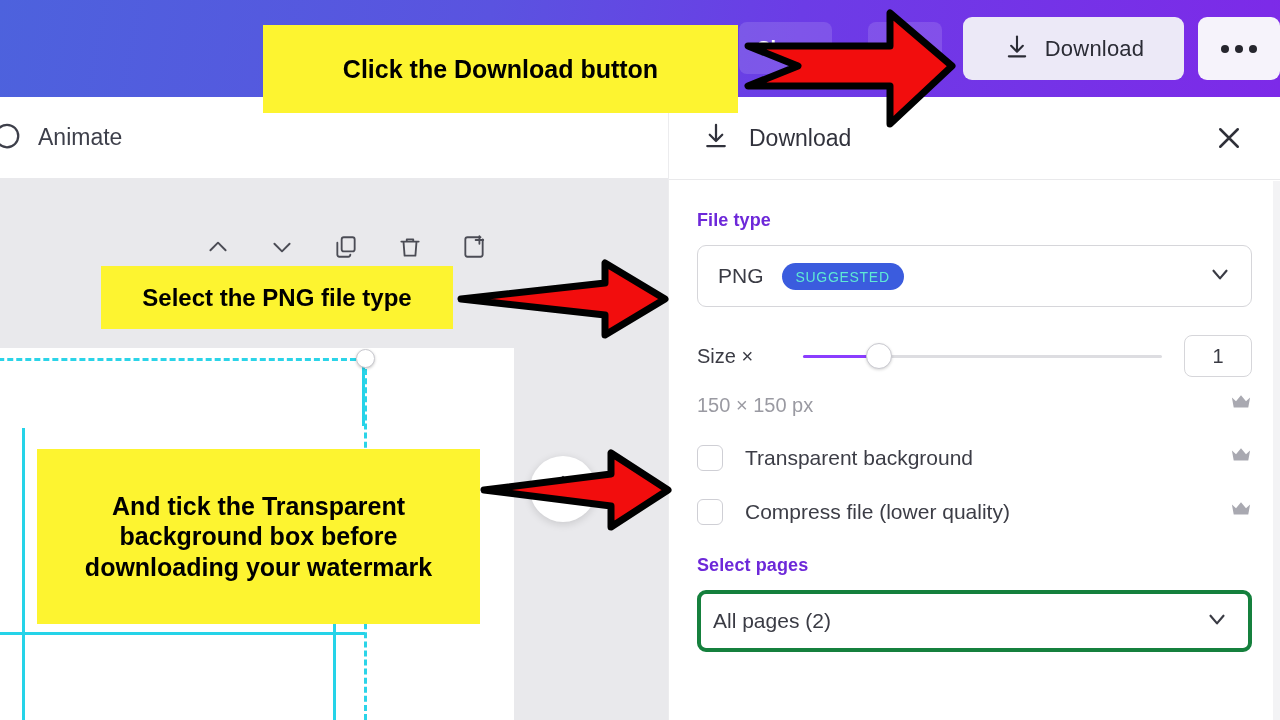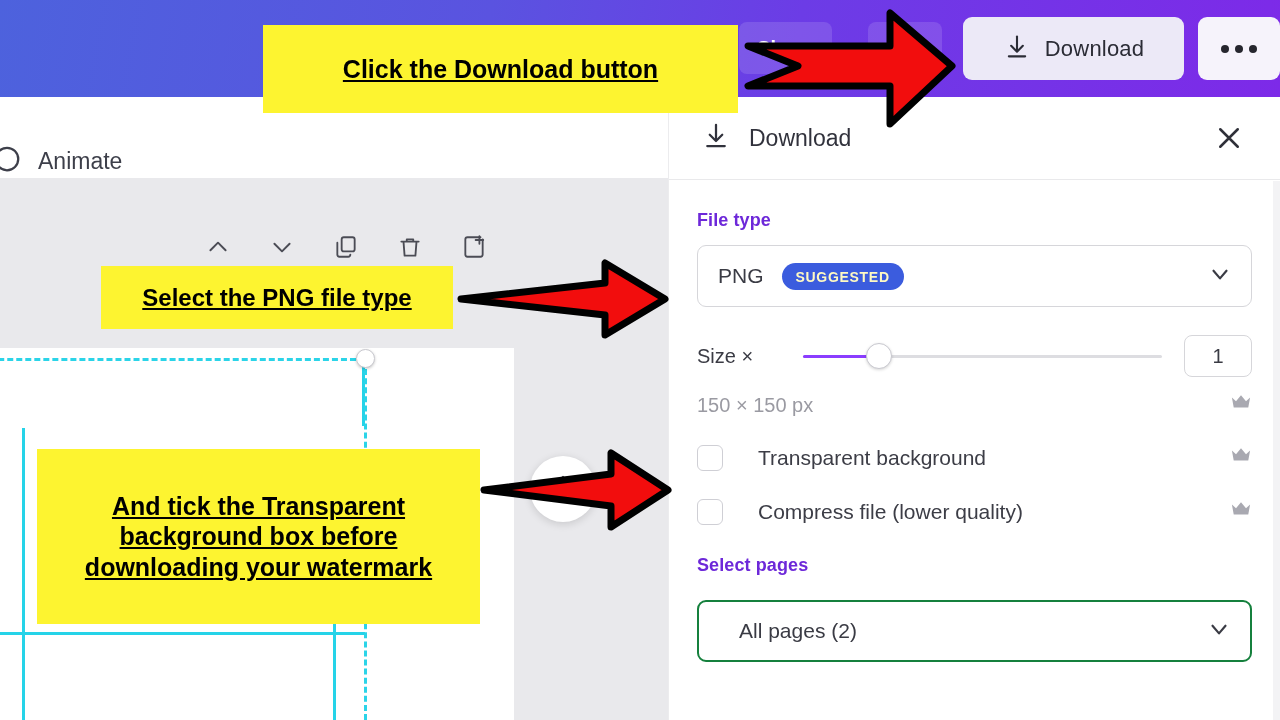--- a/index.html
+++ b/index.html
@@ -37,21 +37,21 @@
     background:#f6f3fb; border-radius:9px;
     display:flex; align-items:center; justify-content:center;
   }
   .dots{ display:flex; gap:6px; }
   .dots i{ width:8px; height:8px; border-radius:50%; background:#26262e; display:block;}
 
   
   #editor-subbar{
     position:absolute; left:0; top:97px; width:668px; height:81px;
     background:#ffffff; z-index:3;
-    display:flex; align-items:flex-end;
+    display:flex; align-items:center;
   }
   #animate-button{
     display:flex; align-items:center; gap:16px; margin-left:-8px;
   }
   #animate-button .lbl{ font-size:23px; color:#3d3f4a; }
 
   
   #canvas-workspace{
     position:absolute; left:0; top:178px; width:668px; height:542px;
     background:#e9e9ec; overflow:hidden; z-index:2;
@@ -104,22 +104,22 @@
   #panel-body{ padding:30px 28px 0 28px; }
   .field-label{
     font-size:18px; color:#6d28d9; font-weight:bold; letter-spacing:.1px;
   }
   #filetype-select{
     margin-top:14px; height:62px; border:1px solid #d6d6da; border-radius:9px;
     display:flex; align-items:center; padding:16px 20px; position:relative;
   }
   #filetype-select .val{ font-size:21px; color:#3a3b44; }
   #suggested-badge{
-    margin-left:18px; background:#3b5cde; color:#fef9c3;
-    font-size:14px; font-weight:bold; letter-spacing:.7px;
+    margin-left:18px; background:#3b5cde; color:#5eead4;
+    font-size:14px; font-weight:normal; letter-spacing:.7px;
     padding:6px 14px 5px 14px; border-radius:999px;
   }
   .chevron-wrap{ position:absolute; right:18px; top:50%; transform:translateY(-50%); }
 
   #size-row{ margin-top:28px; display:flex; align-items:center; }
   #size-row .size-label{ font-size:20px; color:#3a3b44; width:106px; }
   #size-slider{
     position:relative; flex:1; height:20px; display:flex; align-items:center;
     margin-right:22px;
   }
@@ -135,42 +135,42 @@
     font-size:20px; color:#3a3b44;
   }
   #size-dimensions-row{
     margin-top:16px; display:flex; align-items:center; justify-content:space-between;gap:28px;
   }
   #size-dimensions-row .dims{ font-size:20px; color:#9a9aa2; }
 
   .check-row{
     margin-top:28px; display:flex; align-items:center; justify-content:space-between;
   }
-  .check-left{ display:flex; align-items:center; gap:35px; }
+  .check-left{ display:flex; align-items:center; gap:22px; }
   .checkbox{
     width:26px; height:26px; border:1.6px solid #cfcfd5; border-radius:6px; background:#fff;
   }
   .check-left .lbl{ font-size:21px; color:#3c3d46; }
 
   #select-pages-label{ margin-top:30px; }
   #pages-select{
-    margin-top:24px; height:62px; border:2px solid #15803d; border-radius:9px;
-    display:flex; align-items:center; padding:0 40px; position:relative;
+    margin-top:14px; height:62px; border:4px solid #15803d; border-radius:9px;
+    display:flex; align-items:center; padding:0 12px; position:relative;
   }
   #pages-select .val{ font-size:21px; color:#3a3b44; }
 
   #panel-scroll-track{
     position:absolute; right:0; top:84px; width:7px; height:539px; background:#f3f3f5;
   }
 
   
   .callout{
     position:absolute; background:#fdf430; color:#000000;
     font-weight:bold; display:flex; align-items:center; justify-content:center;
-    text-align:center; z-index:20; line-height:1.22;text-decoration:underline;
+    text-align:center; z-index:20; line-height:1.22;
   }
   #callout-download{ left:263px; top:25px; width:475px; height:88px; font-size:25px; }
   #callout-png{ left:101px; top:266px; width:352px; height:63px; font-size:24px; }
   #callout-transparent{
     left:37px; top:449px; width:443px; height:175px; font-size:25px;
     padding:1px 8px;
   }
   .arrow{ position:absolute; z-index:21; }
 </style>
 </head>

